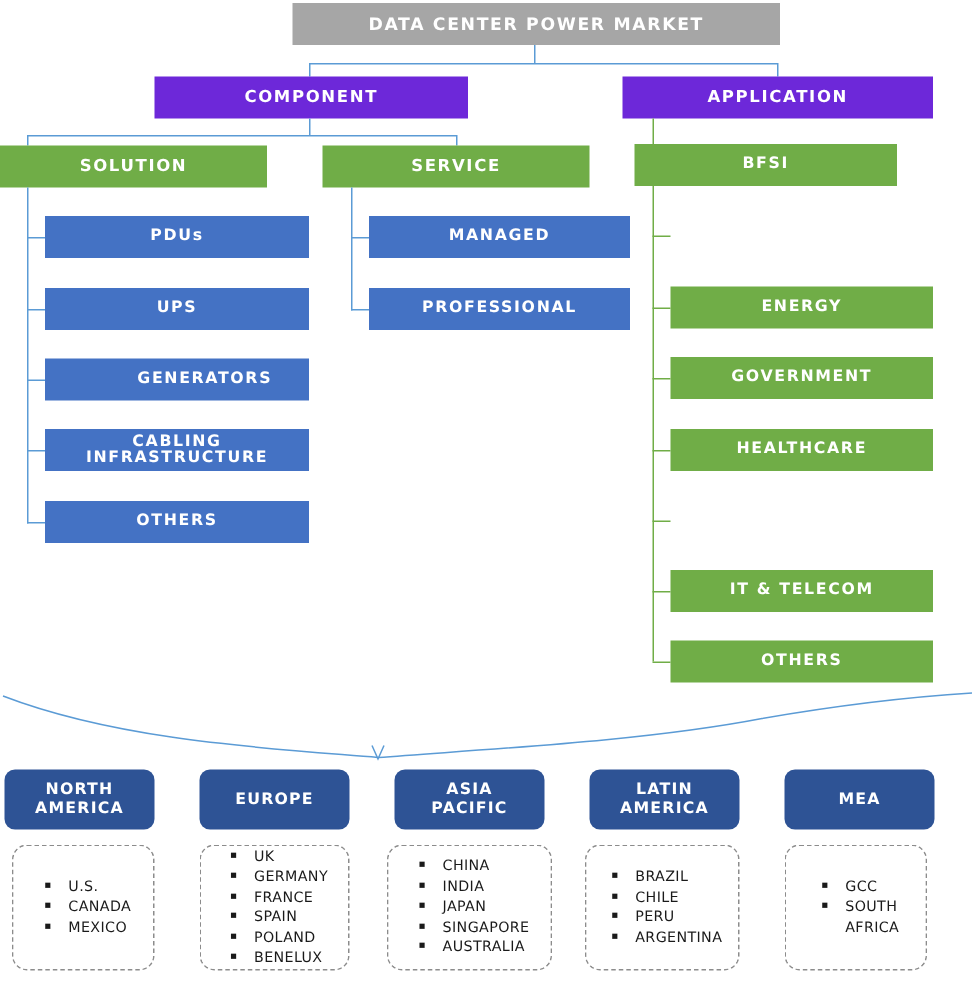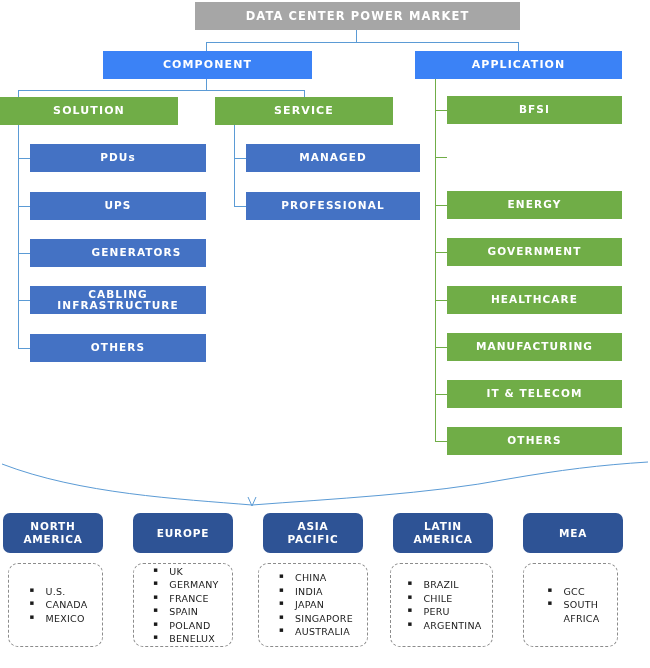--- a/index.html
+++ b/index.html
@@ -30,21 +30,21 @@
     letter-spacing: 0.6px;
     box-sizing: border-box;
     line-height: 1.05;
   }
   .node-root {
     background: #a6a6a6;
     font-size: 11.5px;
     letter-spacing: 1.1px;
   }
   .node-cat {
-    background: #3b82f6;
+    background: #6d28d9;
     font-size: 11px;
     letter-spacing: 1.1px;
   }
   .node-green {
     background: #70ad47;
     font-size: 11px;
     letter-spacing: 1.1px;
   }
   .node-blue {
     background: #4472c4;
@@ -188,34 +188,31 @@
   <div class="ln-green" style="left:435px; top:79px; width:1px; height:362px;"></div>
   <div class="ln-green" style="left:435px; top:110px; width:12px; height:1px;"></div>
   <div class="ln-green" style="left:435px; top:157px; width:12px; height:1px;"></div>
   <div class="ln-green" style="left:435px; top:205px; width:12px; height:1px;"></div>
   <div class="ln-green" style="left:435px; top:252px; width:12px; height:1px;"></div>
   <div class="ln-green" style="left:435px; top:300px; width:12px; height:1px;"></div>
   <div class="ln-green" style="left:435px; top:347px; width:12px; height:1px;"></div>
   <div class="ln-green" style="left:435px; top:394px; width:12px; height:1px;"></div>
   <div class="ln-green" style="left:435px; top:441px; width:12px; height:1px;"></div>
 
-  <div class="node node-app" style="left:447px; top:96px; width:175px; height:28px;">
+  <div class="node node-app" style="left:423px; top:96px; width:175px; height:28px;">
     <span>BFSI</span>
   </div>
   <div class="node node-app" style="left:447px; top:191px; width:175px; height:28px;">
     <span>ENERGY</span>
   </div>
   <div class="node node-app" style="left:447px; top:238px; width:175px; height:28px;">
     <span>GOVERNMENT</span>
   </div>
   <div class="node node-app" style="left:447px; top:286px; width:175px; height:28px;">
     <span>HEALTHCARE</span>
-  </div>
-  <div class="node node-app" style="left:447px; top:333px; width:175px; height:28px;">
-    <span>MANUFACTURING</span>
   </div>
   <div class="node node-app" style="left:447px; top:380px; width:175px; height:28px;">
     <span>IT &amp; TELECOM</span>
   </div>
   <div class="node node-app" style="left:447px; top:427px; width:175px; height:28px;">
     <span>OTHERS</span>
   </div>
 
   <svg class="curve" viewBox="0 0 650 56">
     <path d="M 2 12 C 80 42, 180 47, 252 53 C 330 47, 430 42, 508 27 C 560 18, 600 13, 648 10" fill="none" stroke="#5b9bd5" stroke-width="1"></path>

